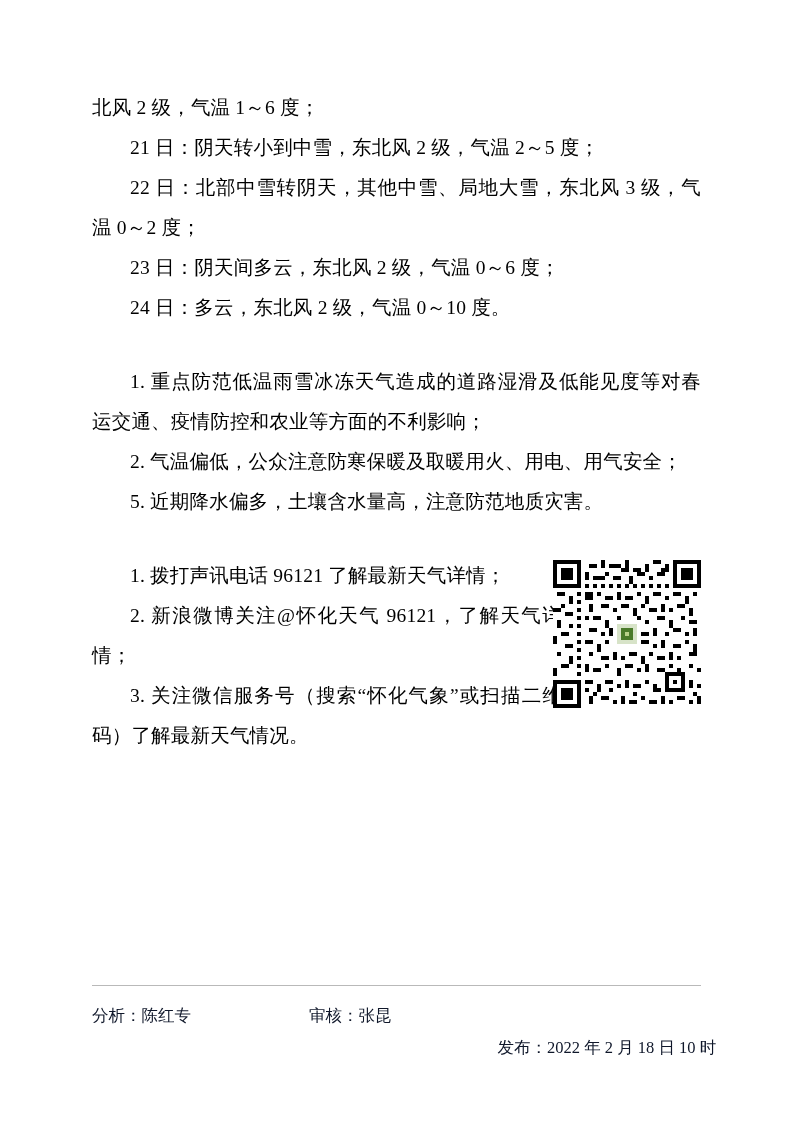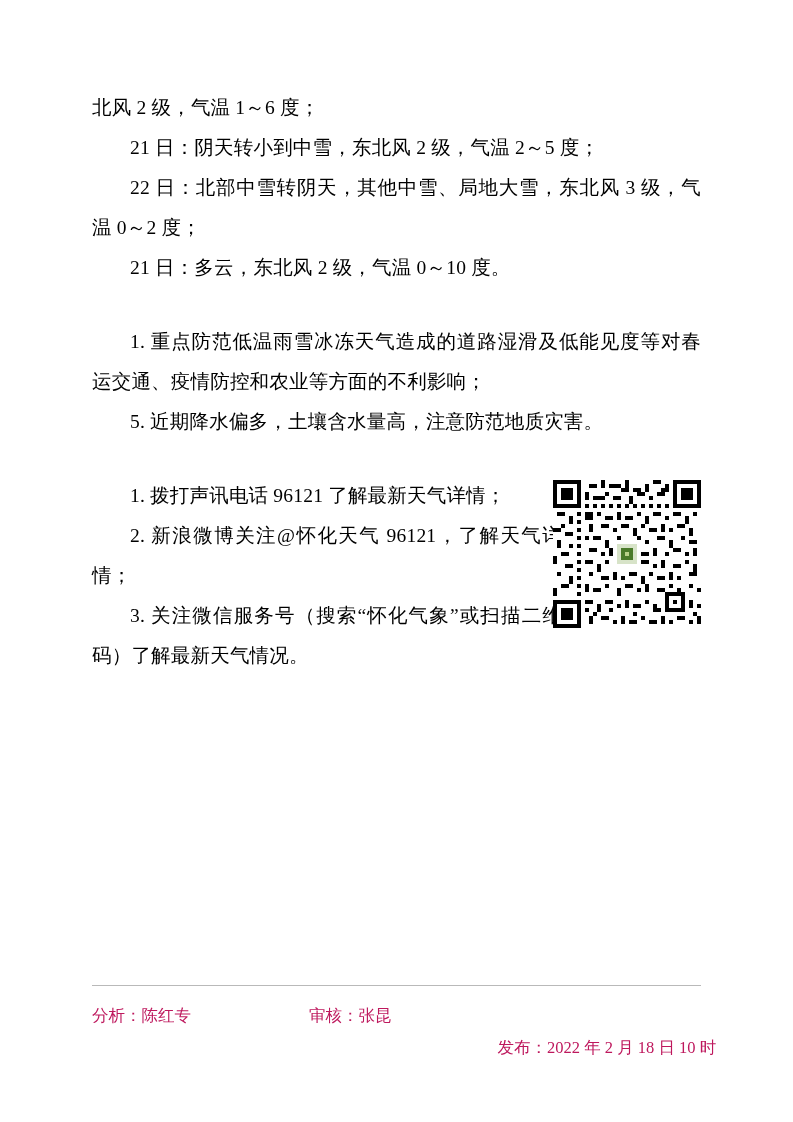--- a/index.html
+++ b/index.html
@@ -70,41 +70,43 @@
     border-top: 1px solid #b9b9b9;
     height: 0;
   }
   .footer {
     position: absolute;
     left: 92px;
     right: 92px;
     top: 1005px;
     display: flex;
     font-size: 16.5px;
-    color: #be185d;
+    color: #0f172a;
     font-family: "Liberation Serif", "DejaVu Serif", serif;
   }
   .footer-item { white-space: nowrap; }
   .f1 { margin-left: 0px; }
   .f2 { margin-left: 118px; text-align: center; }
   .f3 { margin-left: 106px; margin-top: 32px; }
 </style>
 </head>
 <body>
 
 <div class="page">
 
   <p class="para">北风 2 级，气温 1～6 度；</p>
   <p class="para indent">21 日：阴天转小到中雪，东北风 2 级，气温 2～5 度；</p>
   <p class="para indent">22 日：北部中雪转阴天，其他中雪、局地大雪，东北风 3 级，气温 0～2 度；</p>
-  <p class="para indent">21 日：多云，东北风 2 级，气温 0～10 度。</p>
+  <p class="para indent">23 日：阴天间多云，东北风 2 级，气温 0～6 度；</p>
+  <p class="para indent">24 日：多云，东北风 2 级，气温 0～10 度。</p>
 
   <div class="gap-lg"></div>
 
   <p class="para indent">1. 重点防范低温雨雪冰冻天气造成的道路湿滑及低能见度等对春运交通、疫情防控和农业等方面的不利影响；</p>
+  <p class="para indent">2. 气温偏低，公众注意防寒保暖及取暖用火、用电、用气安全；</p>
   <p class="para indent">5. 近期降水偏多，土壤含水量高，注意防范地质灾害。</p>
 
   <div class="gap-lg"></div>
 
 
   <div class="contact-block">
     <div class="contact-text">
       <p class="para indent">1. 拨打声讯电话 96121 了解最新天气详情；</p>
       <p class="para indent">2. 新浪微博关注@怀化天气 96121，了解天气详情；</p>
       <p class="para indent">3. 关注微信服务号（搜索“怀化气象”或扫描二维码）了解最新天气情况。</p>

